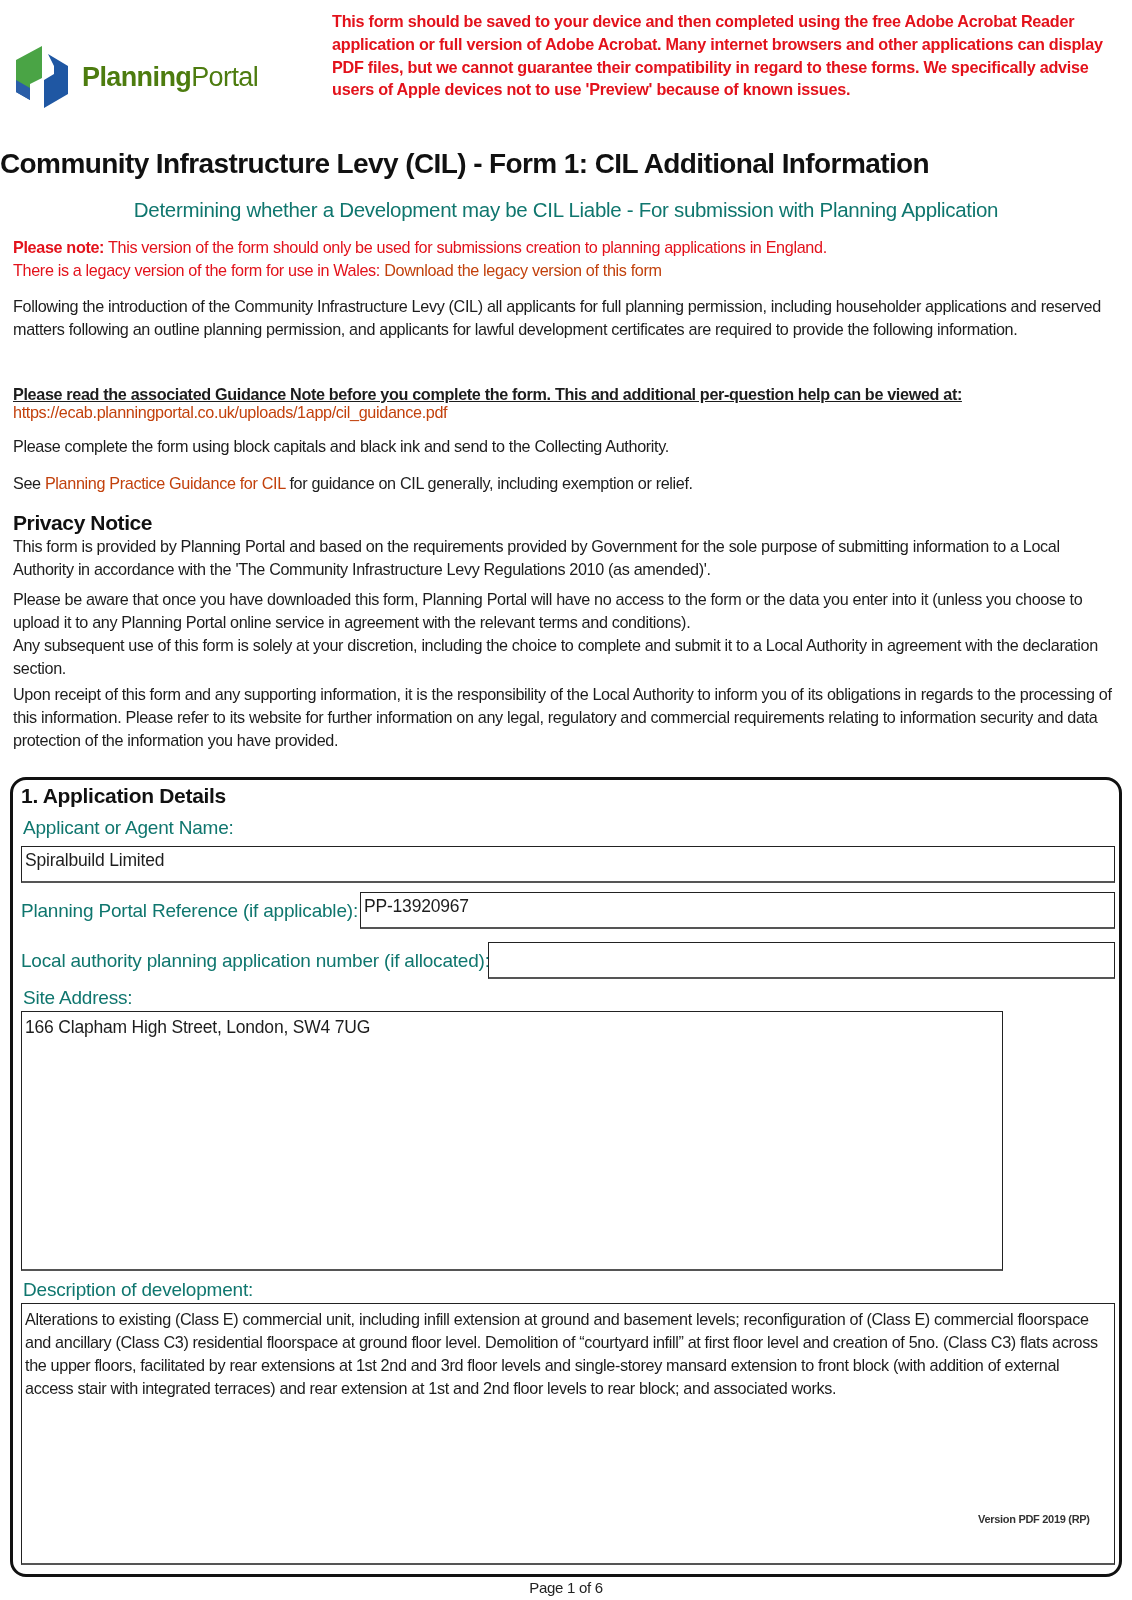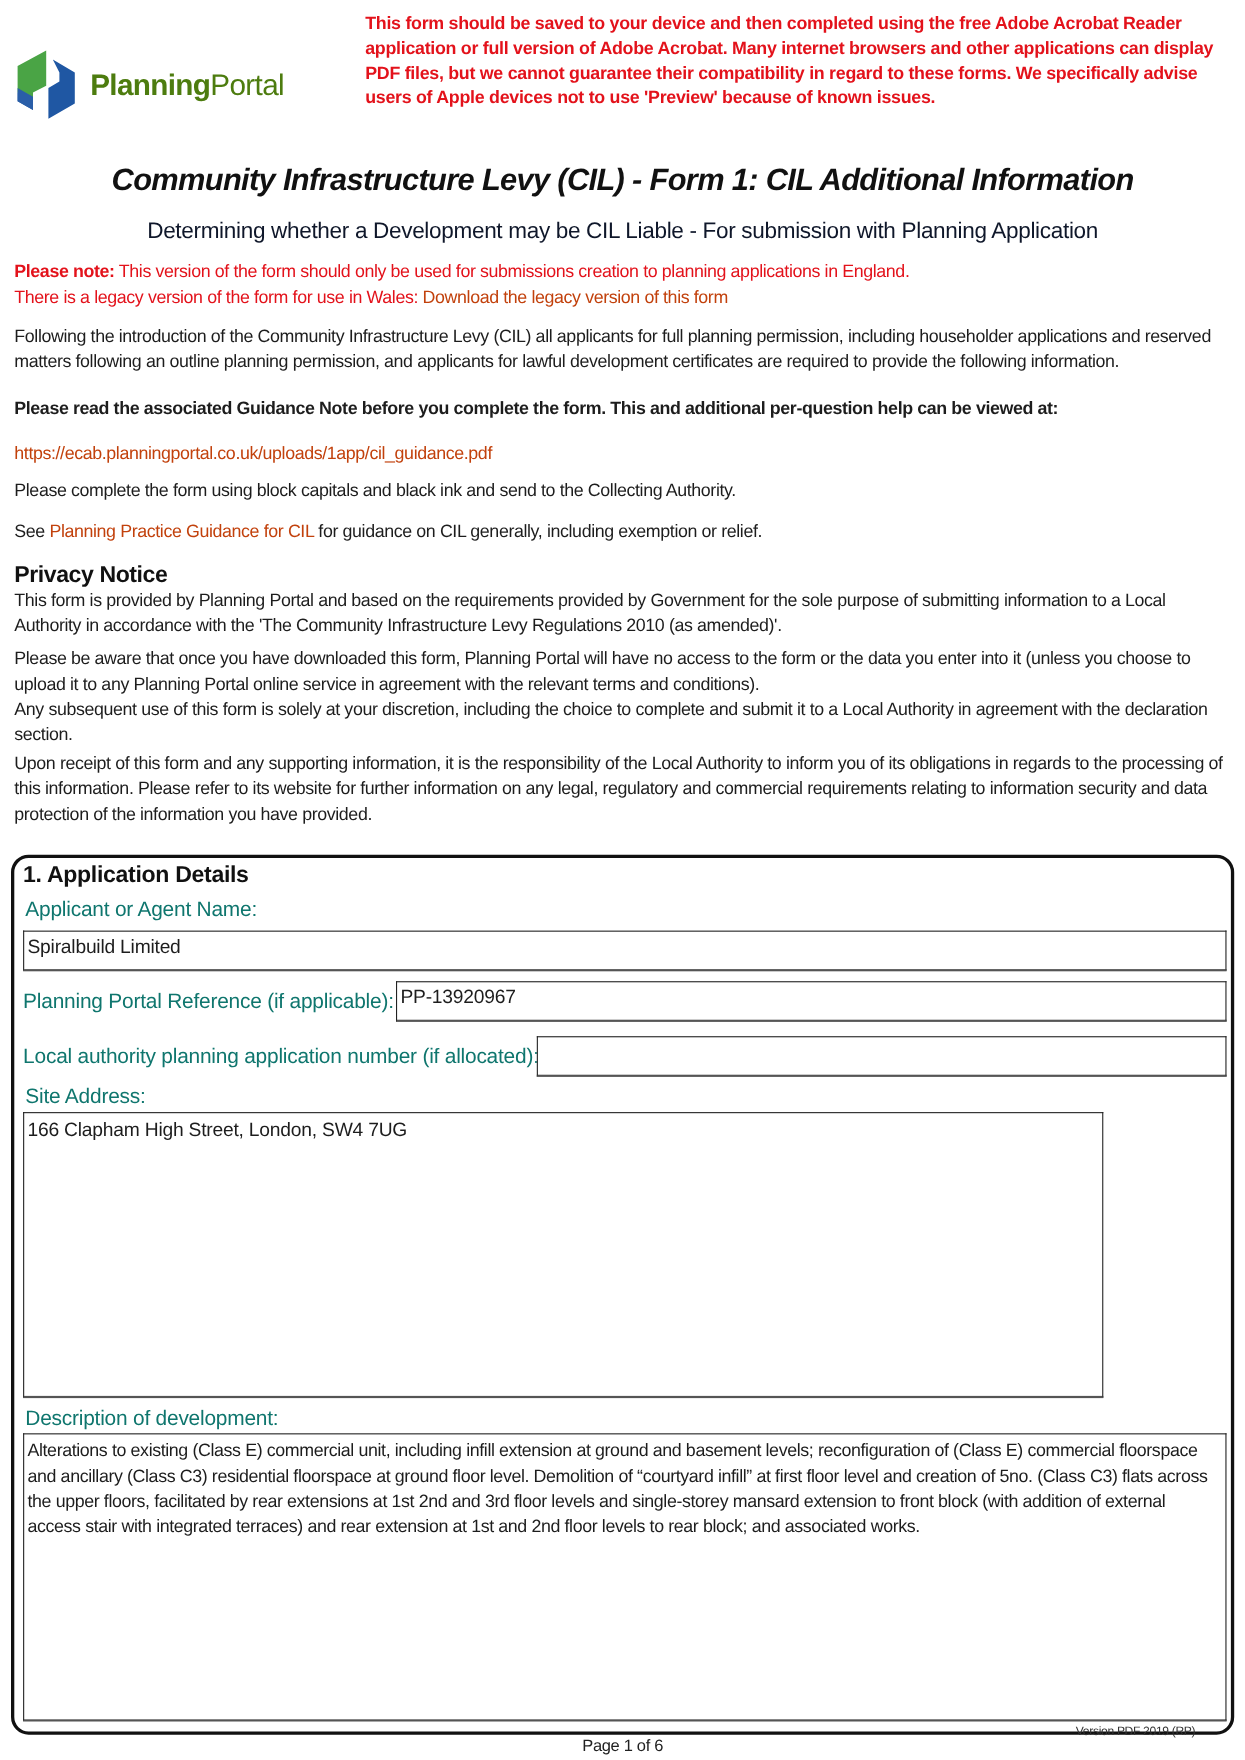--- a/index.html
+++ b/index.html
@@ -17,36 +17,36 @@
   #logo svg { width: 60px; height: 70px; flex: none; }
   #logo .logo-text { font-size: 27px; letter-spacing: -0.6px; color: #4d7c0f; margin-left: 10px; }
   #logo .logo-text b { font-weight: bold; }
   #warning {
     left: 332px; top: 10px; width: 790px;
     color: #e3121b; font-weight: bold; font-size: 16.2px; line-height: 22.8px;
     letter-spacing: -0.25px;
   }
 
   #title {
-    left: 0; top: 148px; width: 1132px; text-align: center;
-    font-size: 28px; font-weight: bold; letter-spacing: -0.6px; color: #111; font-style: italic;
+    left: 0; top: 148px; width: 1132px; text-align: left;
+    font-size: 28px; font-weight: bold; letter-spacing: -0.6px; color: #111;
   }
   #subtitle {
     left: 0; top: 198px; width: 1132px; text-align: center;
-    font-size: 20.5px; letter-spacing: -0.3px; color: #0f172a;
+    font-size: 20.5px; letter-spacing: -0.3px; color: #0f766e;
   }
 
   .para { left: 13px; width: 1110px; font-size: 16.2px; line-height: 23px; letter-spacing: -0.35px; color: #1d1d1d; }
   .red { color: #e3121b; }
   .blue { color: #c2410c; }
   .bold { font-weight: bold; }
 
   #note { top: 236px; }
   #intro { top: 295px; }
-  #guidance-heading { top: 360px; font-weight: bold; }
+  #guidance-heading { top: 383px; font-weight: bold; text-decoration: underline; }
   #guidance-link { top: 401px; }
   #block-caps { top: 435px; }
   #ppg-line { top: 472px; }
   #privacy-heading { left: 13px; top: 511px; font-size: 21px; font-weight: bold; letter-spacing: -0.4px; color: #111; }
   #privacy-p1 { top: 535px; }
   #privacy-p2 { top: 588px; }
   #privacy-p3 { top: 683px; }
 
   
   #section1 {
@@ -67,21 +67,21 @@
   #ppref-label { left: 21px; top: 900px; }
   #ppref-field { left: 360px; top: 892px; width: 755px; height: 37px; }
   #lapn-label { left: 21px; top: 950px; }
   #lapn-field { left: 488px; top: 942px; width: 627px; height: 37px; }
   #site-label { left: 23px; top: 987px; }
   #site-field { left: 21px; top: 1011px; width: 982px; height: 260px; }
   #desc-label { left: 23px; top: 1279px; }
   #desc-field { left: 21px; top: 1303px; width: 1094px; height: 262px; }
 
   #page-number { left: 0; top: 1579px; width: 1132px; text-align: center; font-size: 15px; letter-spacing: -0.3px; color: #222; }
-  #version { left: 978px; top: 1568px; font-size: 11px; letter-spacing: -0.3px; color: #333; }
+  #version { left: 978px; top: 1513px; font-size: 11px; letter-spacing: -0.3px; color: #333; font-weight: bold; }
 </style>
 </head>
 <body>
 
 <div id="logo" class="abs">
   <svg viewBox="0 0 60 70">
     <polygon points="4,18 30,4 30,36 18,42 18,50 4,42" fill="#4aa445"></polygon>
     <polygon points="4,42 18,50 18,58 4,50" fill="#1f57a3"></polygon>
     <polygon points="4,34 18,42 18,50 4,42" fill="#2c63ad" opacity="0.0"></polygon>
     <polygon points="36,12 56,24 56,52 32,66 32,38 42,32 42,24" fill="#1f57a3"></polygon>

